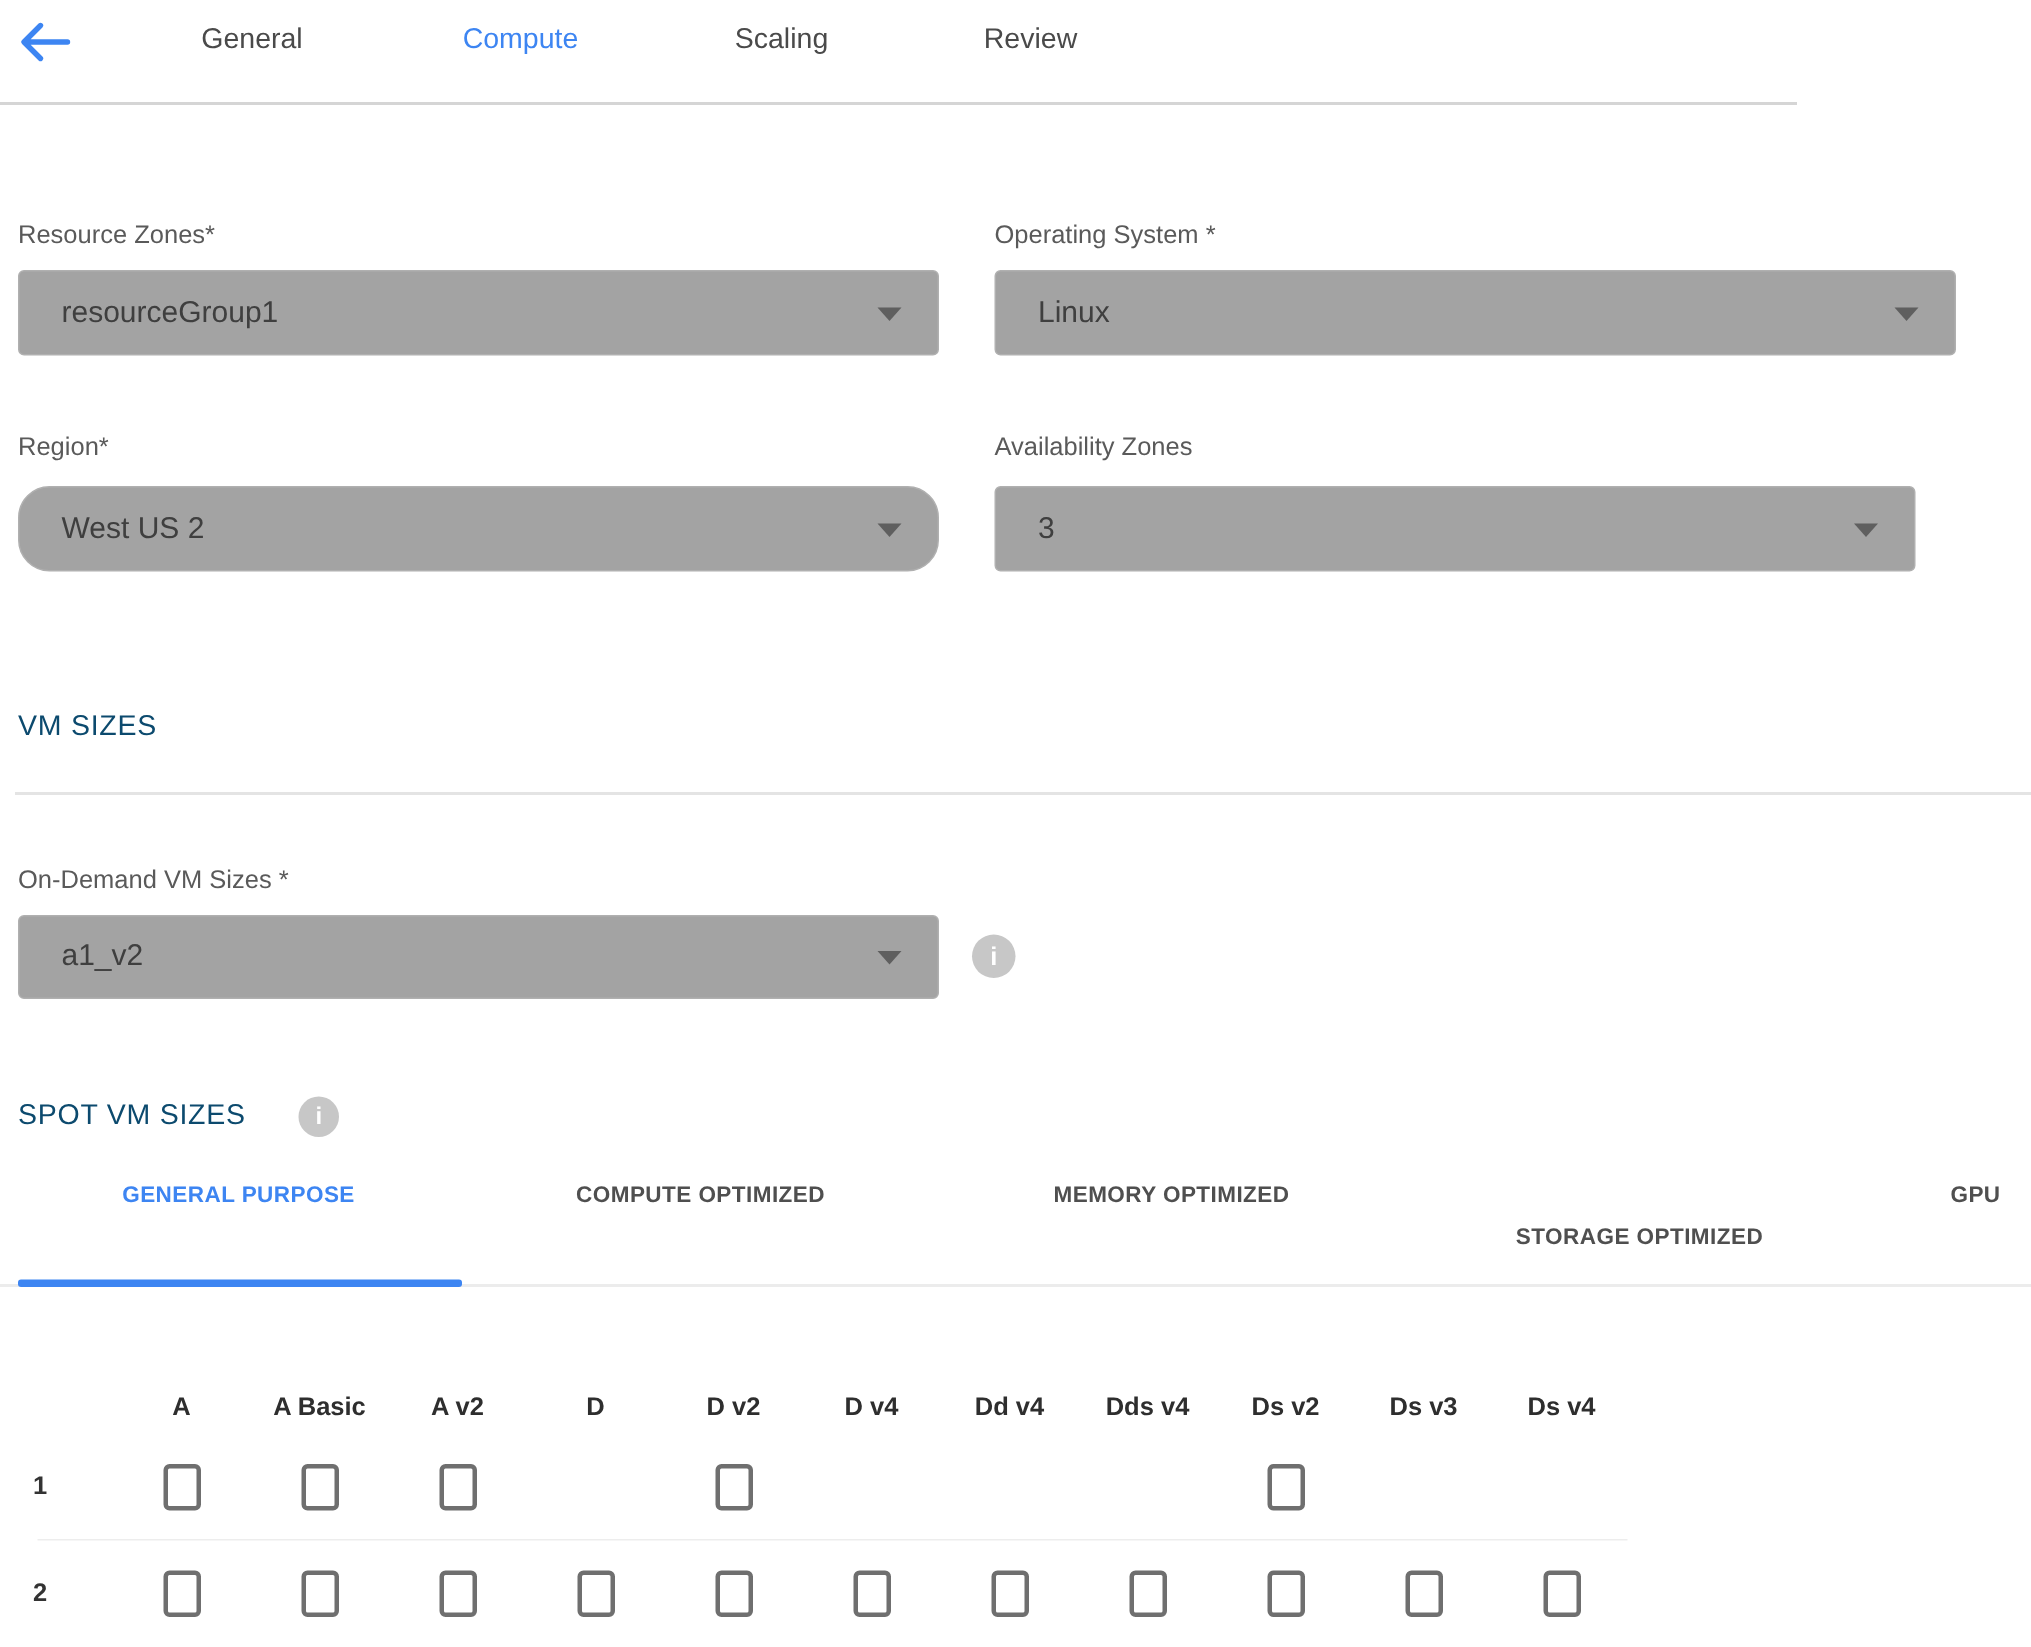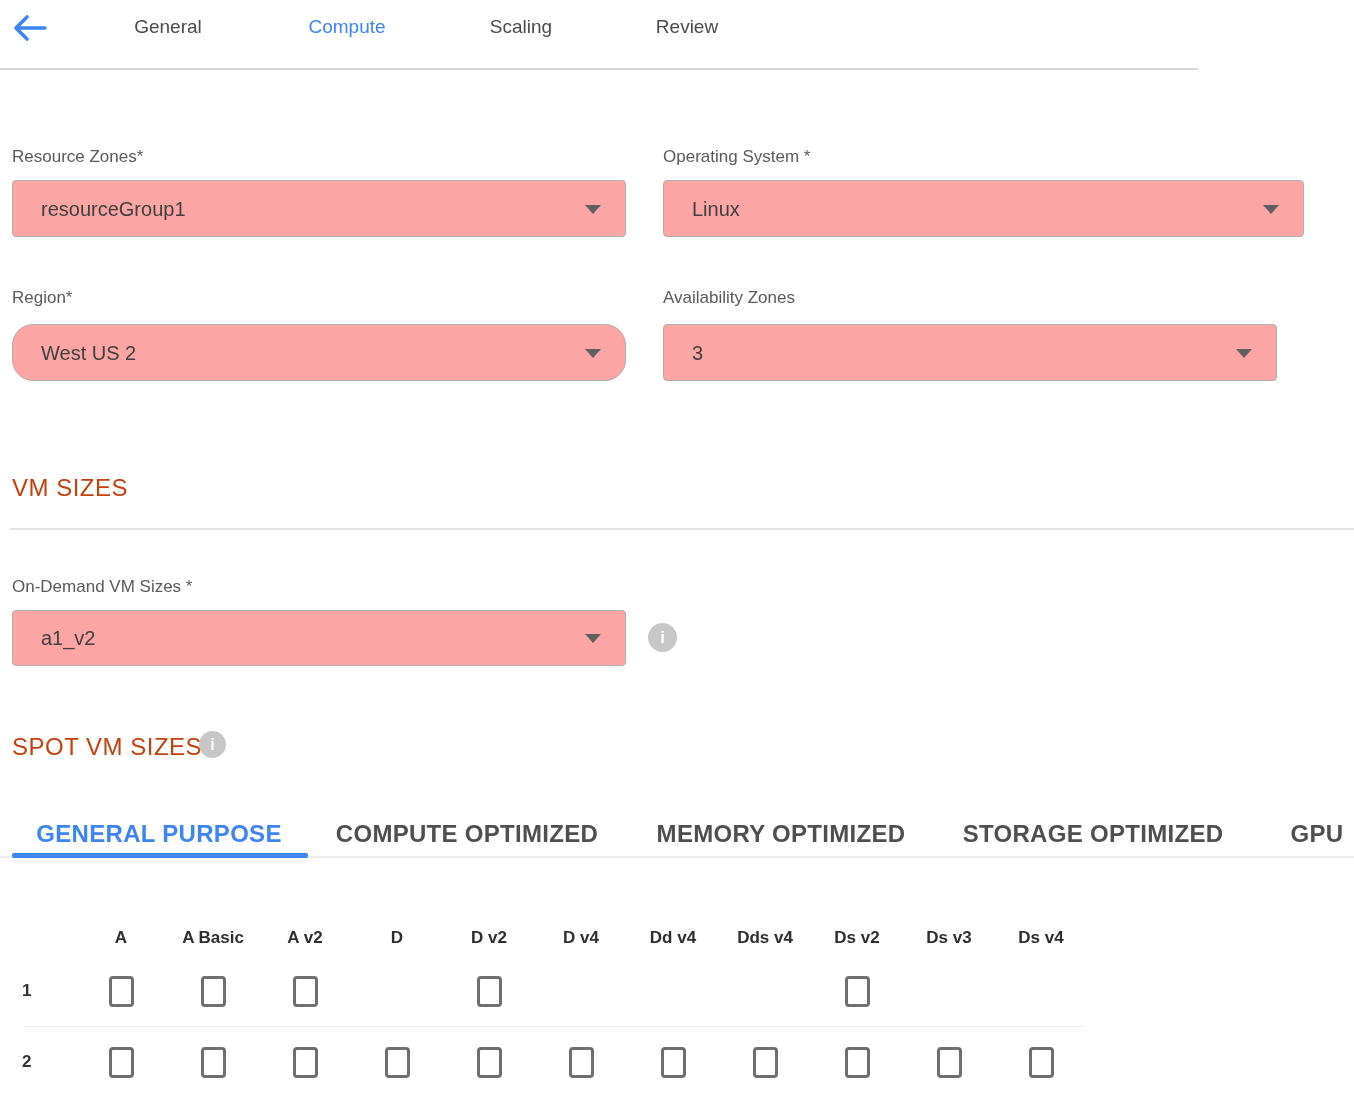--- a/index.html
+++ b/index.html
@@ -18,57 +18,57 @@
   .back-btn { position:absolute; left:11px; top:11px; width:40px; height:36px; cursor:pointer; }
   .top-tab { position:absolute; top:16px; transform:translateX(-50%);
              font-size:19px; font-weight:500; color:#4a4a4a; cursor:pointer; white-space:nowrap; }
   .top-tab.active { color:var(--accent); }
   #tab-general { left:168px; } #tab-compute { left:347px; }
   #tab-scaling { left:521px; } #tab-review  { left:687px; }
 
   
   .field-label { position:absolute; font-size:17px; color:#5a5a5a; white-space:nowrap; }
   .dropdown { position:absolute; height:57px; border:1px solid #b0b0b0; border-radius:4px;
-              background:#fca5a5; cursor:pointer; }
+              background:#a3a3a3; cursor:pointer; }
   .dropdown .dd-value { position:absolute; left:28px; top:50%; transform:translateY(-50%);
                         font-size:20px; color:#3f3f3f; white-space:nowrap; }
   .caret { position:absolute; right:24px; top:50%; margin-top:-4px; width:0; height:0;
            border-left:8px solid transparent; border-right:8px solid transparent;
            border-top:9px solid #5f5f5f; }
 
   #label-rg     { left:12px;  top:147px; }
   #dd-rg        { left:12px;  top:180px; width:614px; }
   #label-os     { left:663px; top:147px; }
   #dd-os        { left:663px; top:180px; width:641px; }
   #label-region { left:12px;  top:288px; }
   #dd-region    { left:12px;  top:324px; width:614px;border-radius:21px; }
   #label-az     { left:663px; top:288px; }
   #dd-az        { left:663px; top:324px; width:614px; }
 
   
-  .section-heading { position:absolute; font-size:24px; color:#c2410c; letter-spacing:.5px; white-space:nowrap; }
+  .section-heading { position:absolute; font-size:19px; color:#0c4a6e; letter-spacing:.5px; white-space:nowrap; }
   #vm-sizes-heading { left:12px; top:474px; }
   .section-divider { position:absolute; top:528px; left:10px; width:1344px; height:2px; background:#e4e4e4; }
 
   #label-ondemand { left:12px; top:577px; }
   #dd-ondemand    { left:12px; top:610px; width:614px; height:56px; }
 
   .info-icon { position:absolute; border-radius:50%; background:#c7c7c7; color:#ffffff;
                font-weight:bold; display:flex; align-items:center; justify-content:center;
                cursor:pointer; font-family:"Liberation Sans",sans-serif; }
   #info-ondemand { left:648px; top:623px; width:29px; height:29px; font-size:17px; }
   #spot-heading  { left:12px;  top:733px; }
   #info-spot     { left:199px; top:731px; width:27px; height:27px; font-size:16px; }
 
   
-  .spot-tab { position:absolute; top:820px; transform:translateX(-50%); font-size:24px;
+  .spot-tab { position:absolute; top:788px; transform:translateX(-50%); font-size:15px;
               font-weight:bold; letter-spacing:.3px; color:#4f4f4f; cursor:pointer; white-space:nowrap; }
   .spot-tab.active { color:var(--accent); }
   #spot-tab-0 { left:159px; } #spot-tab-1 { left:467px; } #spot-tab-2 { left:781px; }
-  #spot-tab-3 { left:1093px; } #spot-tab-4 { left:1317px; }
+  #spot-tab-3 { left:1093px;margin-top:28px; } #spot-tab-4 { left:1317px; }
   .tab-underline-track  { position:absolute; top:856px; left:0; width:1354px; height:2px; background:#ececec; }
   .tab-underline-active { position:absolute; top:853px; left:12px; width:296px; height:5px;
                           background:var(--accent); border-radius:2px; }
 
   
   #vm-grid { position:absolute; left:0; top:920px; width:1087px; }
   .grid-row { display:grid; grid-template-columns:75px repeat(11, 92px); align-items:center; }
   .grid-header-row { height:36px; }
   .grid-header-cell { text-align:center; font-size:17px; font-weight:bold; color:#2e2e2e; white-space:nowrap; }
   .grid-cb-row { height:70px; }

